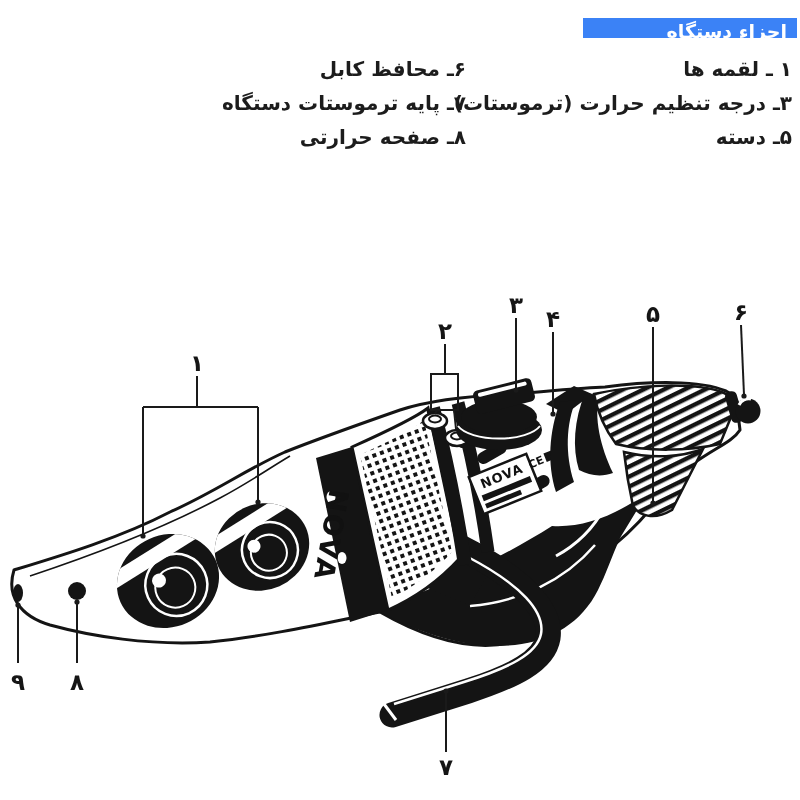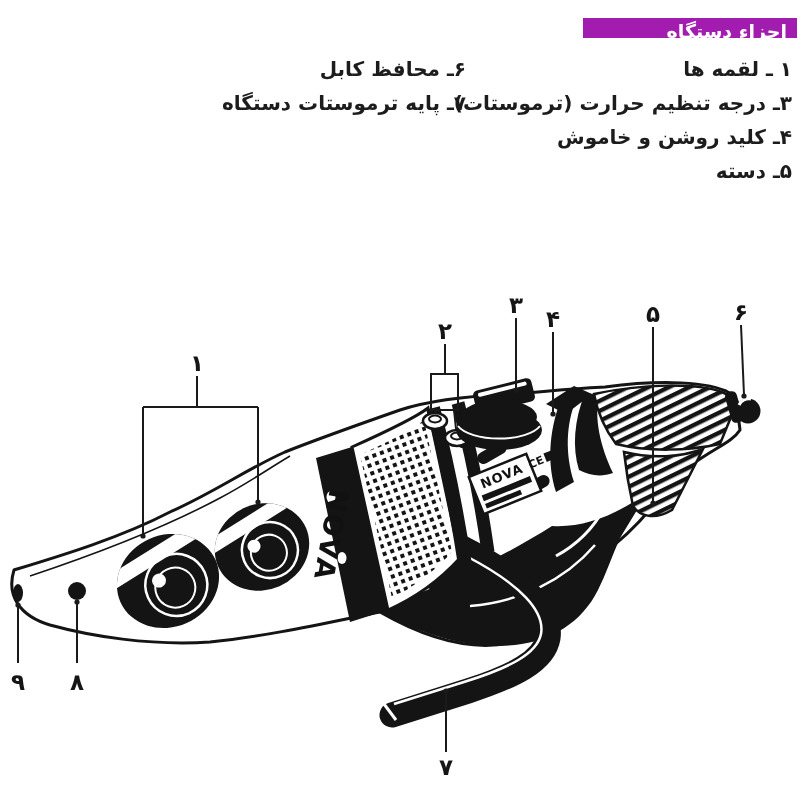--- a/index.html
+++ b/index.html
@@ -5,21 +5,21 @@
   html,body{margin:0;padding:0;}
   body{
     width:800px;height:800px;position:relative;overflow:hidden;
     background:#ffffff;
     font-family:"DejaVu Sans", sans-serif;
     color:#161616;
   }
   
   .header-bar{
     position:absolute;top:18px;left:583px;width:214px;height:20px;
-    background:#a21caf;color:#ffffff;
+    background:#3b82f6;color:#ffffff;
     direction:rtl;text-align:right;
     font-size:19px;font-weight:bold;line-height:27px;
     padding:0 10px 0 0;box-sizing:border-box;
     letter-spacing:0;
   }
   
   .parts-col{
     position:absolute;top:52px;direction:rtl;text-align:right;
     font-size:20px;font-weight:bold;line-height:34px;
     white-space:nowrap;color:#1c1c1c;
@@ -38,27 +38,27 @@
   }
 </style>
 </head>
 <body>
 
 <div class="header-bar">اجزاء دستگاه</div>
 
 <div class="parts-col right">
   <span class="item">۱ ـ لقمه ها</span>
   <span class="item">۳ـ درجه تنظیم حرارت (ترموستات)</span>
-  <span class="item">۴ـ کلید روشن و خاموش</span>
   <span class="item">۵ـ دسته</span>
 </div>
 
 <div class="parts-col left">
   <span class="item">۶ـ محافظ کابل</span>
   <span class="item">۷ـ پایه ترموستات دستگاه</span>
+  <span class="item">۸ـ صفحه حرارتی</span>
 </div>
 
 <div class="diagram-wrap">
 <svg width="800" height="545" viewBox="0 255 800 545" xmlns="http://www.w3.org/2000/svg">
   <defs>
     <pattern id="dots" width="8" height="8" patternUnits="userSpaceOnUse" patternTransform="rotate(-20)">
       <rect width="8" height="8" fill="#fff"></rect>
       <rect x="2" y="2" width="4" height="4" fill="#141414"></rect>
     </pattern>
     <pattern id="hatch" width="9" height="9" patternUnits="userSpaceOnUse" patternTransform="rotate(64)">

